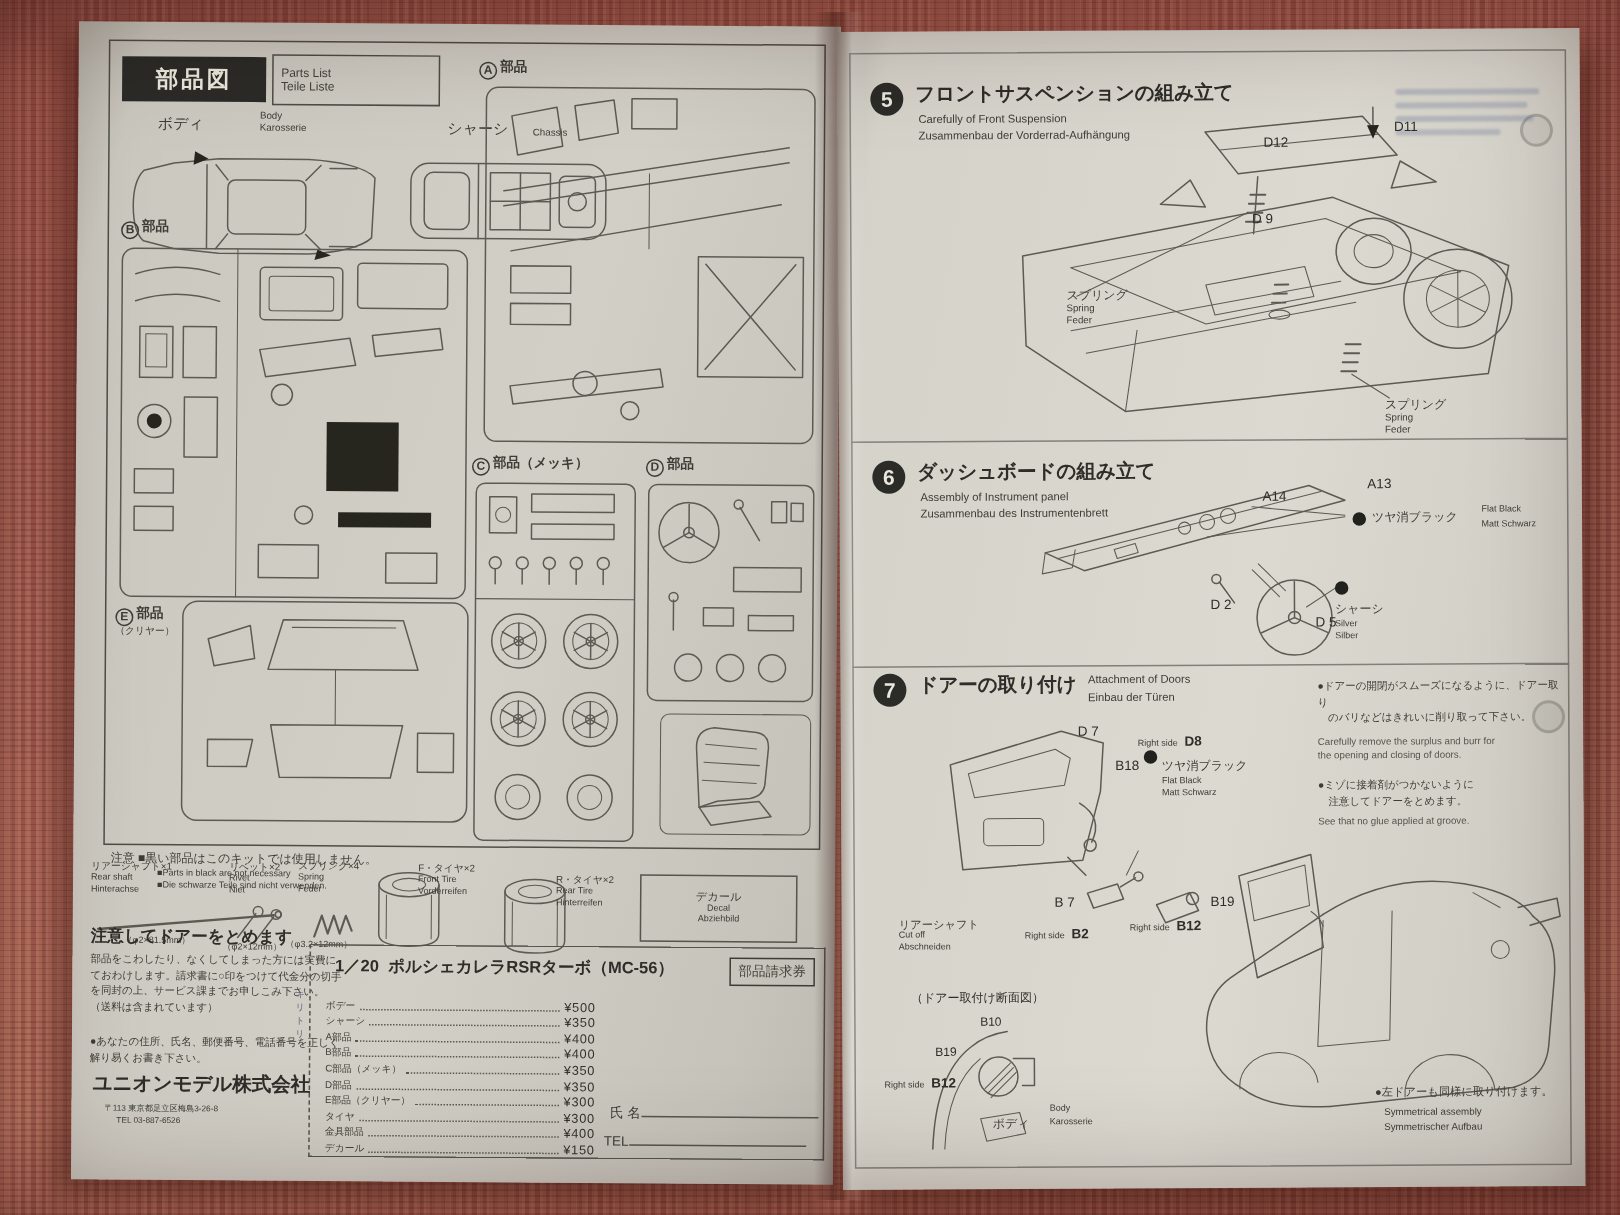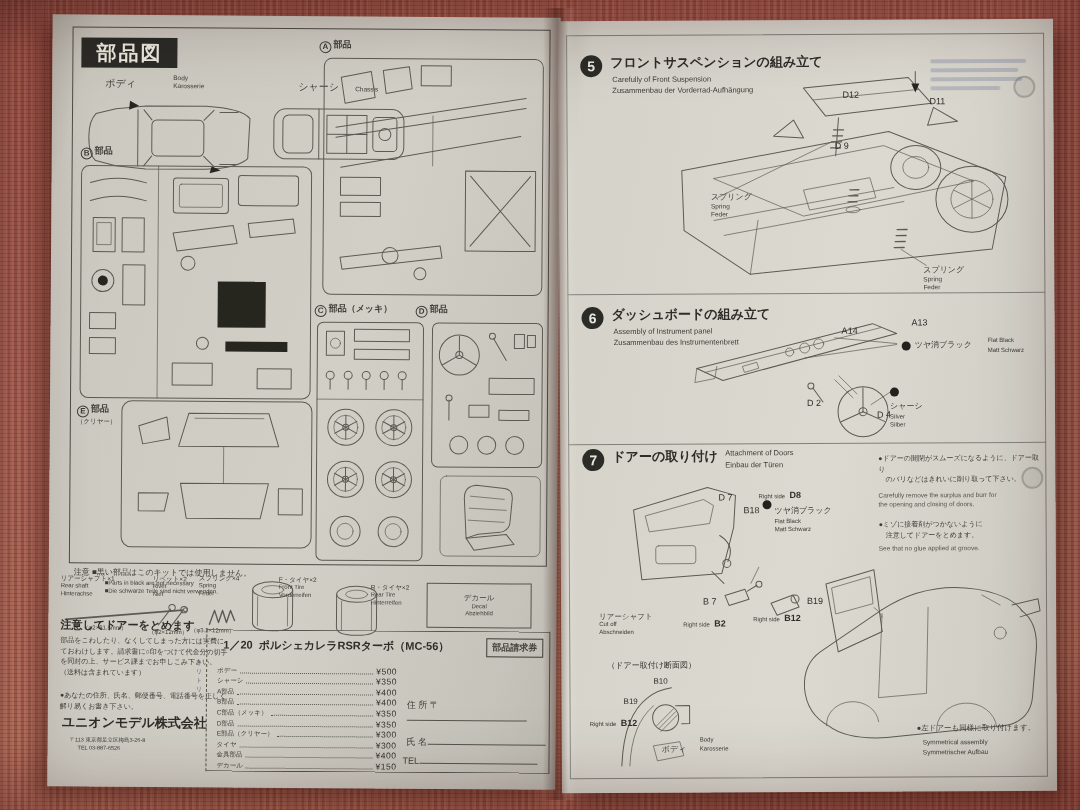--- a/index.html
+++ b/index.html
@@ -22,21 +22,21 @@
   background:linear-gradient(100deg,#c1beb5 0%,#d5d2c9 6%,#dcd9d0 55%,#d0cdc4 90%,#c7c4bb 100%);
   transform:rotate(-.3deg);box-shadow:10px 12px 24px rgba(45,12,8,.5)}
 .fold{position:absolute;left:543px;top:8px;width:34px;height:792px;z-index:4;pointer-events:none;
   background:linear-gradient(90deg,rgba(50,20,14,0),rgba(50,20,14,.38) 42%,rgba(50,20,14,.18) 58%,rgba(255,255,255,.10) 74%,rgba(50,20,14,0))}
 .vignette{position:absolute;inset:0;z-index:10;pointer-events:none;box-shadow:inset 0 0 90px rgba(35,8,5,.4)}
 
 .t{color:#3d3c36;line-height:1.25}
 .b{font-weight:bold}
 .f55{font-size:5.5px}.f6{font-size:6px}.f65{font-size:6.5px}.f7{font-size:7px}
 .f75{font-size:7.5px}.f8{font-size:8px}.f9{font-size:9px}.f10{font-size:10px}
-.f11{font-size:11px}.f13{font-size:13px}.f15{font-size:20px}
+.f11{font-size:11px}.f13{font-size:13px}.f15{font-size:15px}
 .dk{color:#2e2d29}
 
 .circ{display:inline-flex;width:12px;height:12px;border:1px solid #3d3c36;border-radius:50%;
   align-items:center;justify-content:center;font-size:8px;font-weight:bold;margin-right:2px;vertical-align:-2px}
 .stepnum{display:flex;width:22px;height:22px;background:#2b2b27;color:#e9e7de;border-radius:50%;
   align-items:center;justify-content:center;font-size:14px;font-weight:bold}
 .dot{display:inline-block;width:9px;height:9px;border-radius:50%;background:#21211d}
 
 .blackbox{background:#2b2b27;color:#eceade;display:flex;align-items:center;justify-content:center;
   font-weight:bold;letter-spacing:2px}
@@ -47,35 +47,39 @@
 .lineart *{stroke:#5c5b53;fill:none;stroke-width:1;stroke-linejoin:round;stroke-linecap:round}
 .lineart .fillk{fill:#26261f;stroke:none}
 .lineart .thin{stroke-width:.7}
 
 .prow{display:flex;align-items:flex-end;height:10.6px}
 .prow .lab{font-size:6.5px;white-space:nowrap}
 .prow .dots{flex:1;border-bottom:1px dotted #5a5950;margin:0 3px 2px 3px}
 .prow .val{font-size:8.5px;letter-spacing:.5px;color:#33322d}
 .fld{border-bottom:1px solid #55544d;display:inline-block;height:10px}
 .vert{writing-mode:vertical-rl;font-size:6px;color:#70607e;letter-spacing:2px}
-.badge{border:1.5px solid #3d3c36;padding:2px 5px;font-size:9px;font-weight:bold}
+.badge{border:1.5px solid #3d3c36;padding:2px 5px;font-size:9px;font-weight:normal}
 .ghost{position:absolute;width:22px;height:22px;border-radius:50%;
   border:2px solid rgba(125,125,118,.45);background:rgba(140,140,132,.12)}
 .bleedline{height:4px;border-radius:2px;background:rgba(88,104,146,.28);filter:blur(.6px);margin-bottom:5px}
 </style>
 </head>
 <body>
 
 <div id="stage">
 
   <div class="page left">
 
     <div class="abs parts-box" style="left:20px;top:12px;width:478px;height:537px">
 
       <div class="abs blackbox f15" style="left:8px;top:10px;width:96px;height:30px">部品図</div>
+      <div class="abs plbox" style="left:108px;top:8px;width:112px;height:34px">
+        <div class="f8">Parts List</div>
+        <div class="f8">Teile Liste</div>
+      </div>
 
       <div class="abs t f10" style="left:32px;top:50px">ボディ</div>
       <div class="abs t f65" style="left:100px;top:46px">
         <div>Body</div>
         <div>Karosserie</div>
       </div>
       <div class="abs t f10" style="left:225px;top:52px">シャーシ</div>
       <div class="abs t f65" style="left:282px;top:56px">Chassis</div>
 
       <svg class="abs lineart" style="left:13px;top:72px" width="170" height="75" viewBox="0 0 170 75">
@@ -196,21 +200,21 @@
           <line x1="80" y1="148" x2="80" y2="172"></line>
             <line x1="69" y1="154" x2="91" y2="166"></line>
             <line x1="69" y1="166" x2="91" y2="154"></line>
         </g>
         <circle cx="32" cy="212" r="15"></circle>
           <circle cx="32" cy="212" r="8" class="thin"></circle>
         <circle cx="80" cy="212" r="15"></circle>
           <circle cx="80" cy="212" r="8" class="thin"></circle>
       </svg>
 
-      <div class="abs t f9 b" style="left:344px;top:274px">
+      <div class="abs t f9 b" style="left:359px;top:274px">
         <span class="circ">D</span><span>部品</span>
       </div>
       <svg class="abs lineart" style="left:358px;top:290px" width="116" height="150" viewBox="0 0 116 150">
         <rect x="3" y="3" width="110" height="144" rx="6"></rect>
         <circle cx="30" cy="35" r="20"></circle>
           <circle cx="30" cy="35" r="3.5"></circle>
         <line x1="30" y1="35" x2="30" y2="16"></line>
           <line x1="30" y1="35" x2="13" y2="45"></line>
           <line x1="30" y1="35" x2="47" y2="45"></line>
         <line x1="64" y1="18" x2="77" y2="40"></line>
@@ -380,23 +384,20 @@
             <span class="dots"></span>
             <span class="val">¥400</span>
           </div>
         <div class="prow">
             <span class="lab">デカール</span>
             <span class="dots"></span>
             <span class="val">¥150</span>
           </div>
       </div>
 
-      <div class="abs t f9" style="left:200px;top:68px">
-        <span>住 所 〒</span><span class="fld" style="width:120px"></span>
-      </div>
       <div class="abs t f9" style="left:200px;top:103px">
         <span>氏  名</span><span class="fld" style="width:118px"></span>
       </div>
       <div class="abs t f9" style="left:196px;top:122px">
         <span>TEL</span><span class="fld" style="width:118px"></span>
       </div>
     </div>
   </div>
 
   <div class="page right">
@@ -441,21 +442,21 @@
         <line x1="300" y1="121" x2="336" y2="139" class="thin"></line>
         <line x1="300" y1="139" x2="336" y2="121" class="thin"></line>
       <path d="M196,120 h9 M195,126 h9 M194,132 h9" style="stroke-width:1.3"></path>
       <ellipse cx="199" cy="140" rx="7" ry="3" class="thin"></ellipse>
       <path d="M243,160 h10 M242,166 h10 M241,172 h10 M240,178 h10" style="stroke-width:1.3"></path>
       <line x1="64" y1="127" x2="178" y2="72" class="thin"></line>
       <line x1="272" y1="196" x2="247" y2="180" class="thin"></line>
     </svg>
 
     <div class="abs t f9 dk" style="left:284px;top:70px">D12</div>
-    <div class="abs t f9 dk" style="left:371px;top:77px">D11</div>
+    <div class="abs t f9 dk" style="left:371px;top:60px">D11</div>
     <div class="abs t f9 dk" style="left:276px;top:121px">D 9</div>
     <div class="abs t f65" style="left:152px;top:172px">
       <div class="f8">スプリング</div>
       <div>Spring</div>
       <div>Feder</div>
     </div>
     <div class="abs t f65" style="left:364px;top:246px">
       <div class="f8">スプリング</div>
       <div>Spring</div>
       <div>Feder</div>
@@ -483,21 +484,21 @@
       <line x1="178" y1="102" x2="178" y2="78"></line>
         <line x1="178" y1="102" x2="156" y2="112"></line>
         <line x1="178" y1="102" x2="200" y2="112"></line>
       <path d="M212,34 L150,28 M212,35 L120,48" class="thin"></path>
       <line x1="206" y1="82" x2="186" y2="95" class="thin"></line>
     </svg>
 
     <div class="abs t f9 dk" style="left:282px;top:306px">A14</div>
     <div class="abs t f9 dk" style="left:352px;top:298px">A13</div>
     <div class="abs t f9 dk" style="left:247px;top:378px">D 2</div>
-    <div class="abs t f9 dk" style="left:317px;top:390px">D 4</div>
+    <div class="abs t f9 dk" style="left:317px;top:390px">D 5</div>
 
     <span class="abs dot" style="left:342px;top:322px"></span>
     <div class="abs t f8" style="left:355px;top:321px">ツヤ消ブラック</div>
     <div class="abs t f6" style="left:428px;top:318px">Flat Black</div>
     <div class="abs t f6" style="left:428px;top:328px">Matt Schwarz</div>
 
     <span class="abs dot" style="left:330px;top:368px"></span>
     <div class="abs t f8" style="left:330px;top:382px">シャーシ</div>
     <div class="abs t f6" style="left:330px;top:394px">Silver</div>
     <div class="abs t f6" style="left:330px;top:402px">Silber</div>
@@ -521,21 +522,21 @@
 
     <svg class="abs lineart" style="left:55px;top:455px" width="135" height="115" viewBox="0 0 135 115">
       <path d="M18,34 L92,12 L120,20 L118,52 L106,98 L26,104 Z"></path>
       <path d="M30,40 L88,24 L98,30 L94,48 L34,56 Z" class="thin"></path>
       <rect x="40" y="70" width="40" height="18" rx="3" class="thin"></rect>
       <path d="M104,60 Q120,70 112,86"></path>
       <circle cx="111" cy="88" r="4"></circle>
       <line x1="96" y1="96" x2="108" y2="108"></line>
     </svg>
 
-    <div class="abs t f9 dk" style="left:158px;top:472px">D 7</div>
+    <div class="abs t f9 dk" style="left:158px;top:462px">D 7</div>
     <div class="abs t" style="left:198px;top:463px">
       <span class="f6">Right side</span> <span class="f9 dk b">D8</span>
     </div>
     <div class="abs t f9 dk" style="left:183px;top:485px">B18</div>
     <span class="abs dot" style="left:202px;top:480px"></span>
     <div class="abs t f8" style="left:214px;top:486px">ツヤ消ブラック</div>
     <div class="abs t f6" style="left:214px;top:498px">Flat Black</div>
     <div class="abs t f6" style="left:214px;top:506px">Matt Schwarz</div>
 
     <svg class="abs lineart" style="left:150px;top:535px" width="110" height="70" viewBox="0 0 110 70">

